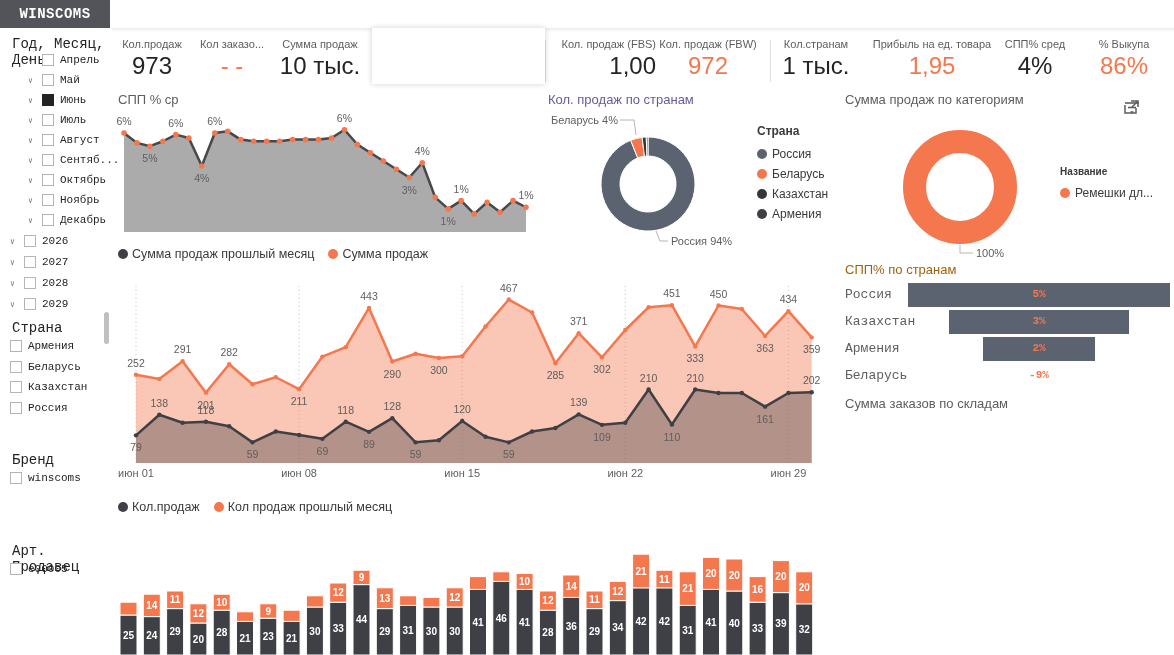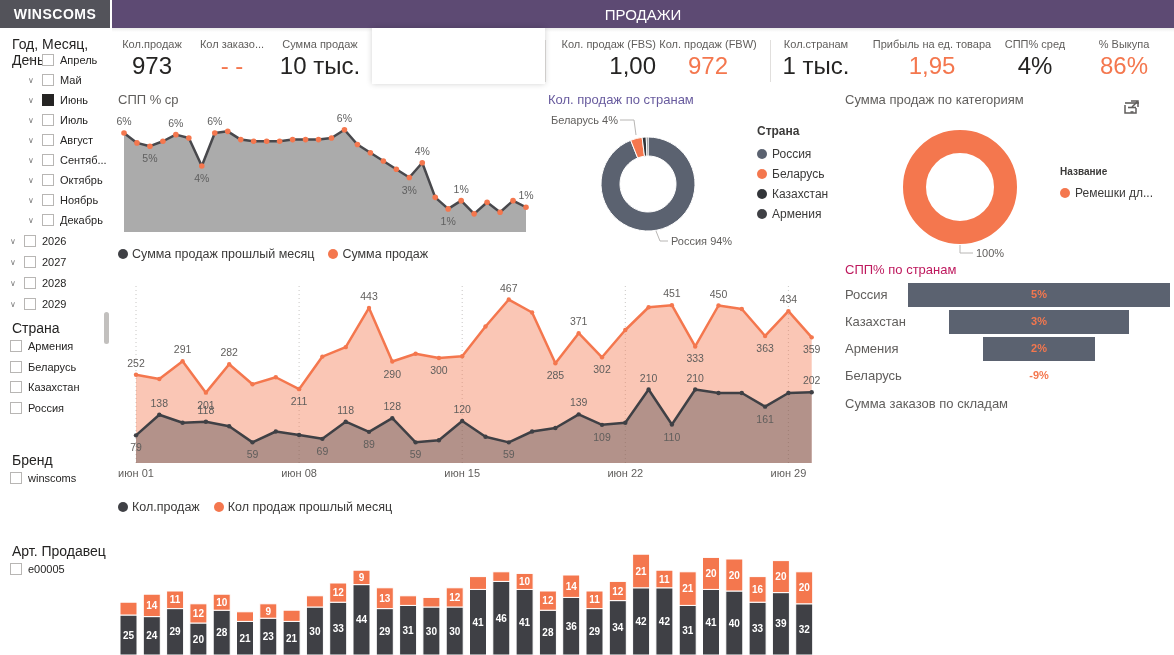--- a/index.html
+++ b/index.html
@@ -1,18 +1,18 @@
 <!DOCTYPE html>
 <html><head>
 <meta charset="utf-8">
 <style>
   * { margin:0; padding:0; box-sizing:border-box; }
   html,body { width:1174px; height:655px; overflow:hidden; background:#fff;
     font-family:"Liberation Sans","DejaVu Sans",sans-serif; }
-  .abs { position:absolute; }
+  .abs { position:absolute;font-family:Liberation Mono, monospace; }
   #app { position:relative; width:1174px; height:655px; background:#fff; }
 
   
   #brand-box { left:0; top:0; width:110px; height:28px; background:#53535a;
     color:#fff; font-size:14px; font-weight:bold; letter-spacing:.5px;
     display:flex; align-items:center; justify-content:center; }
   #title-bar { left:112px; top:0; width:1062px; height:28px; background:#5d4a73;
     color:#fff; font-size:15px; display:flex; align-items:center; justify-content:center; }
   #bar-shadow { left:112px; top:28px; width:1062px; height:4px;
     background:linear-gradient(#00000014,transparent); }
@@ -31,21 +31,21 @@
   
   .kpi-card { position:absolute; top:32px; height:52px; text-align:center; z-index:2; }
   .kpi-label { font-size:11px; color:#605e5c; padding-top:6px; white-space:nowrap; }
   .kpi-value { font-size:24px; color:#252423; margin-top:2px; white-space:nowrap; }
   .kpi-value.accent { color:#f4774e; }
   .kpi-div { position:absolute; top:40px; width:1px; height:42px; background:#e1dfdd; }
 
   
   .vis-title { position:absolute; font-size:13px; color:#605e5c; white-space:nowrap; }
   .vis-title.purple { color:#685b9e; }
-  .vis-title.orange { color:#be185d; }
+  .vis-title.orange { color:#a16207; }
 
   .legend { position:absolute; display:flex; gap:14px; align-items:flex-start;
     font-size:12.5px; color:#3b3a39; }
   .legend .item { display:flex; align-items:center; gap:4px; }
   .ldot { width:10px; height:10px; border-radius:50%; display:inline-block; }
 
   .side-legend { position:absolute; font-size:12px; color:#3b3a39; }
   .side-legend .lt { font-weight:bold; font-size:12px; color:#3b3a39; margin-bottom:6px; }
   .side-legend .item { display:flex; align-items:center; gap:5px; height:20px; white-space:nowrap; }
 
@@ -62,21 +62,20 @@
 
   .hdr-icons { position:absolute; left:1124px; top:98px; width:50px; height:18px;
     display:flex; gap:14px; align-items:center; }
 </style>
 </head>
 <body>
 
 <div id="app">
 
   <div id="brand-box" class="abs">WINSCOMS</div>
-  <div id="title-bar" class="abs">ПРОДАЖИ</div>
   <div id="bar-shadow" class="abs"></div>
   <div class="abs kpi-tab" style="left:372px;top:28px;width:173px;height:56px;"></div>
 
   <div id="sidebar" class="abs">
     <div class="slicer-title" style="top:6px">Год, Месяц, День</div>
     <div id="month-list">
         <div class="slicer-row" style="top: 22px; left: 28px;">
           <span class="chev">∨</span>
           <span class="cbx"></span>
           <span>Апрель</span>

